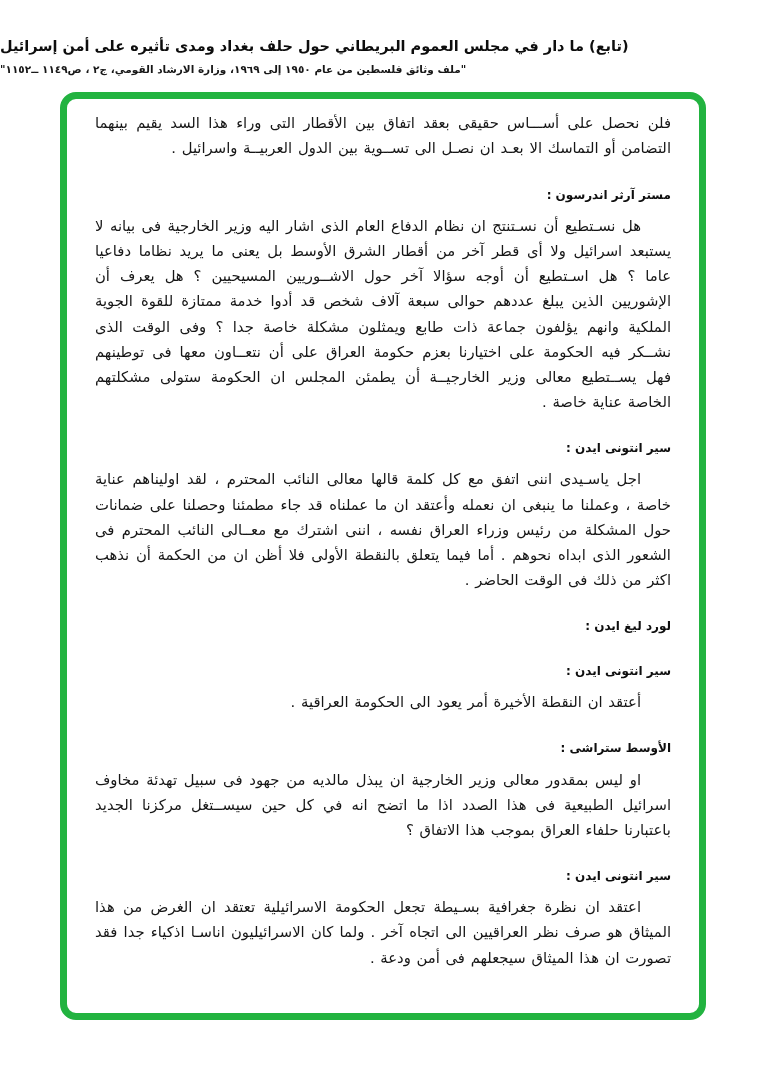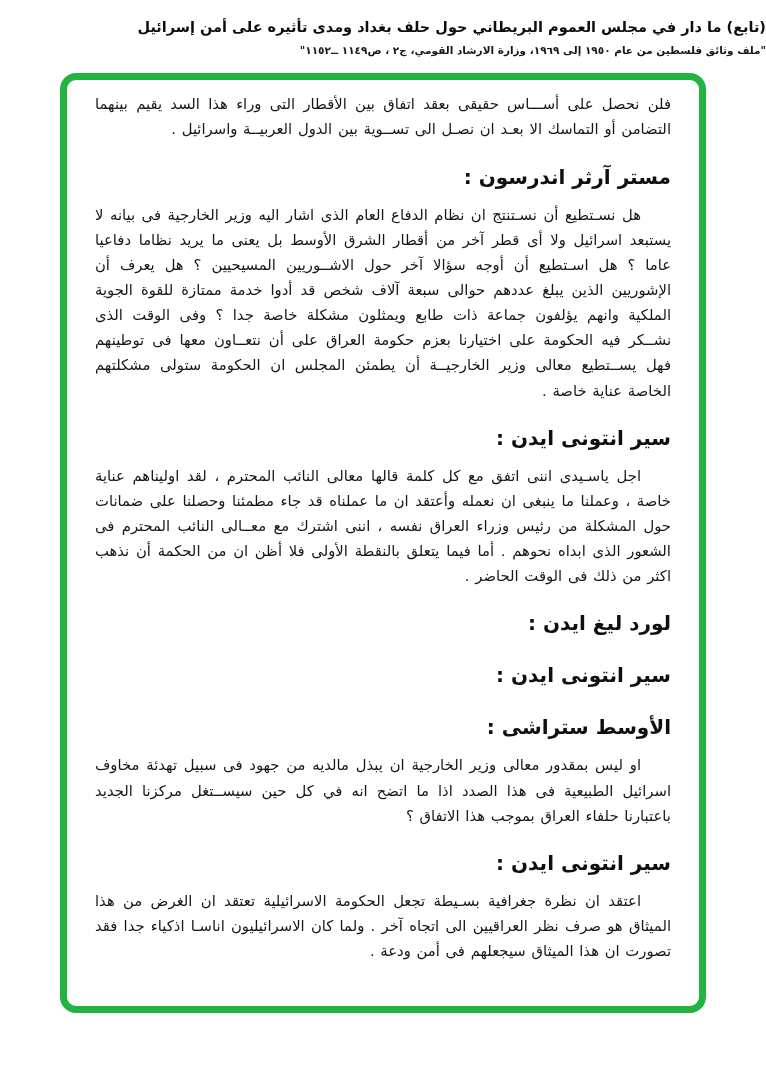--- a/index.html
+++ b/index.html
@@ -10,22 +10,22 @@
   body {
     width: 766px;
     height: 1084px;
     font-family: "DejaVu Sans", sans-serif;
     color: #111111;
     position: relative;
     overflow: hidden;
   }
   .page-header {
     direction: rtl;
-    text-align: right;
-    padding-top: 17px;
+    text-align: left;
+    padding-top: 36px;
   }
   .page-header .title {
     font-size: 14.5px;
     font-weight: bold;
     line-height: 1.4;
     color: #0d0d0d;
   }
   .page-header .subtitle {
     margin-top: 7px;
     font-size: 10.5px;
@@ -50,41 +50,42 @@
   }
   .doc p {
     margin: 3px 0 9px 0;
     text-indent: 30px;
     word-spacing: 1px;
   }
   .doc p.no-indent {
     text-indent: 0;
   }
   .doc h3 {
-    font-size: 20px;
+    font-size: 12px;
     font-weight: bold;
-    margin: 18px 0 8px 0;
+    margin: 24px 0 8px 0;
     color: #0f0f0f;
   }
 </style>
 </head>
 <body>
 
 <header class="page-header">
   <div class="title">(تابع) ما دار في مجلس العموم البريطاني حول حلف بغداد ومدى تأثيره على أمن إسرائيل</div>
   <div class="subtitle">"ملف وثائق فلسطين من عام ١٩٥٠ إلى ١٩٦٩، وزارة الارشاد القومي، ج٢ ، ص١١٤٩ ــ١١٥٢"</div>
 </header>
 
 <main class="content-box">
   <div class="doc">
     <p class="no-indent">فلن نحصل على أســـاس حقيقى بعقد اتفاق بين الأقطار التى وراء هذا السد يقيم بينهما التضامن أو التماسك الا بعـد ان نصـل الى تســوية بين الدول العربيــة واسرائيل .</p>
     <h3>مستر آرثر اندرسون :</h3>
     <p>هل نسـتطيع أن نسـتنتج ان نظام الدفاع العام الذى اشار اليه وزير الخارجية فى بيانه لا يستبعد اسرائيل ولا أى قطر آخر من أقطار الشرق الأوسط بل يعنى ما يريد نظاما دفاعيا عاما ؟ هل اسـتطيع أن أوجه سؤالا آخر حول الاشــوريين المسيحيين ؟ هل يعرف أن الإشوريين الذين يبلغ عددهم حوالى سبعة آلاف شخص قد أدوا خدمة ممتازة للقوة الجوية الملكية وانهم يؤلفون جماعة ذات طابع ويمثلون مشكلة خاصة جدا ؟ وفى الوقت الذى نشــكر فيه الحكومة على اختيارنا بعزم حكومة العراق على أن نتعــاون معها فى توطينهم فهل يســتطيع معالى وزير الخارجيــة أن يطمئن المجلس ان الحكومة ستولى مشكلتهم الخاصة عناية خاصة .</p>
     <h3>سير انتونى ايدن :</h3>
     <p>اجل ياسـيدى اننى اتفق مع كل كلمة قالها معالى النائب المحترم ، لقد اوليناهم عناية خاصة ، وعملنا ما ينبغى ان نعمله وأعتقد ان ما عملناه قد جاء مطمئنا وحصلنا على ضمانات حول المشكلة من رئيس وزراء العراق نفسه ، اننى اشترك مع معــالى النائب المحترم فى الشعور الذى ابداه نحوهم . أما فيما يتعلق بالنقطة الأولى فلا أظن ان من الحكمة أن نذهب اكثر من ذلك فى الوقت الحاضر .</p>
     <h3>لورد ليغ ايدن :</h3>
     <h3>سير انتونى ايدن :</h3>
+    <p>أعتقد ان النقطة الأخيرة أمر يعود الى الحكومة العراقية .</p>
     <h3>الأوسط ستراشى :</h3>
     <p>او ليس بمقدور معالى وزير الخارجية ان يبذل مالديه من جهود فى سبيل تهدئة مخاوف اسرائيل الطبيعية فى هذا الصدد اذا ما اتضح انه في كل حين سيســتغل مركزنا الجديد باعتبارنا حلفاء العراق بموجب هذا الاتفاق ؟</p>
     <h3>سير انتونى ايدن :</h3>
     <p>اعتقد ان نظرة جغرافية بسـيطة تجعل الحكومة الاسرائيلية تعتقد ان الغرض من هذا الميثاق هو صرف نظر العراقيين الى اتجاه آخر . ولما كان الاسرائيليون اناسـا اذكياء جدا فقد تصورت ان هذا الميثاق سيجعلهم فى أمن ودعة .</p>
   </div>
 </main>
 
 </body></html>

